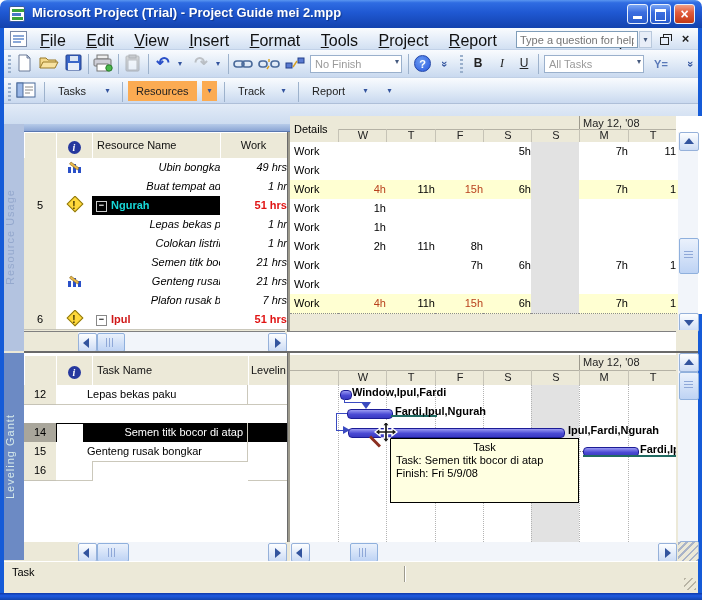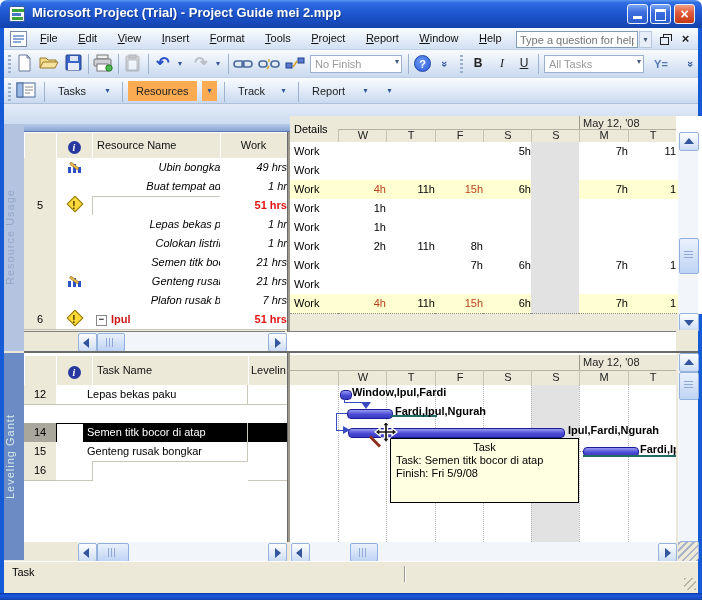--- a/index.html
+++ b/index.html
@@ -18,21 +18,21 @@
     background:linear-gradient(180deg,#7aa6f4,#3c6ee0 40%,#2a5ccc);}
   #btn-close{background:linear-gradient(180deg,#f0a088,#e25d3d 40%,#c33914);font-weight:bold;font-size:14px;line-height:18px;}
   .min-glyph{display:inline-block;width:9px;height:3px;background:#fff;margin-top:11px;}
   .max-glyph{display:inline-block;width:9px;height:8px;border:1px solid #fff;border-top:3px solid #fff;margin-top:4px;background:transparent;}
   #app-icon{left:9px;top:6px;width:16px;height:16px;background:#fff;border:1px solid #3a5a9a;border-radius:2px;}
   #app-icon i{position:absolute;left:2px;height:3px;background:#3aa43a;}
 
   
   #menubar{left:4px;top:28px;width:694px;height:22px;background:linear-gradient(180deg,#fafcfe,#e6eef9 50%,#d2e0f2);
     border-bottom:1px solid #c2d2e8;}
-  .menu-item{display:inline-block;padding:4px 8px 0 8px;font-size:11px;color:#111;}
+  .menu-item{display:inline-block;padding:4px 8px 0 8px;font-size:16px;color:#111;}
   .menu-item::first-letter{text-decoration:underline;}
   #menu-doc-icon{left:6px;top:3px;width:17px;height:16px;background:#fff;border:1px solid #7a8aa8;}
   #menu-doc-icon i{position:absolute;left:2px;width:11px;height:2px;background:#8aa8d8;}
   #menu-items{left:28px;top:0;white-space:nowrap;}
   #help-box{left:512px;top:3px;width:122px;height:17px;border:1px solid #7f9db9;background:#fff;font-size:11px;color:#808080;
     padding:1px 3px;font-family:"Liberation Sans",sans-serif;}
   #help-caret{left:635px;top:3px;width:13px;height:17px;border:1px solid #b8c8dc;background:#e8eef8;color:#44597e;font-size:8px;text-align:center;line-height:16px;}
   #doc-restore{left:656px;top:6px;width:11px;height:10px;}
   #doc-restore .r1{position:absolute;left:3px;top:0;width:7px;height:6px;border:1px solid #222;border-bottom-width:0;}
   #doc-restore .r2{position:absolute;left:0;top:3px;width:7px;height:6px;border:1px solid #222;background:#e6eef9;}
@@ -91,21 +91,21 @@
   .workred{color:#e01414;font-weight:bold;}
   .minus{display:inline-block;width:9px;height:9px;border:1px solid #888;background:#fff;color:#000;font-size:9px;line-height:7px;
     text-align:center;vertical-align:1px;margin-right:4px;font-style:normal;}
   .sel-black .minus{background:#000;color:#fff;border-color:#ccc;}
   .info-i{display:inline-block;width:13px;height:13px;border-radius:7px;background:#26389e;color:#fff;
     font-family:"Liberation Serif",serif;font-style:italic;font-weight:bold;font-size:10px;line-height:13px;vertical-align:-2px;}
   .dia-wrap{position:relative;display:inline-block;width:16px;height:16px;vertical-align:-3px;}
   .dia{position:absolute;left:3px;top:2px;width:10px;height:10px;background:#ffd83a;border:1px solid #8a7410;transform:rotate(45deg);}
   .bang{position:absolute;left:0;top:1px;width:16px;text-align:center;font-weight:bold;font-size:10px;color:#3a2f00;font-style:normal;}
   .pressed{background:#a9a69b !important;}
-  .selname{background:#000 !important;color:#fff;font-style:normal;}
+  .selname{background:#000 !important;color:#fff;font-style:normal;text-align:right;}
 
   
   #tp-tl{left:290px;top:116px;width:454px;height:198px;background:#fff;overflow:hidden;}
   .tl-head{position:absolute;left:0;top:0;width:386px;background:#ece9d8;border-bottom:1px solid #808080;}
   #tp-tl .tl-head{height:26px;}
   .dh{position:absolute;width:48px;text-align:center;font-size:11px;color:#222;border-left:1px solid #c6c3b6;}
   .tierline{position:absolute;left:48px;right:0;border-top:1px solid #b5b2a5;}
   .weeksep{position:absolute;left:289px;top:0;border-left:1px solid #9d9a8d;}
   .weeklabel{position:absolute;left:293px;top:1px;font-size:11px;color:#222;white-space:nowrap;}
   .trow{position:absolute;left:0;width:386px;height:19px;}
@@ -328,20 +328,21 @@
     </div>
     <div class="ltrow" style="top:45px;">
       <span class="lc lt-num"></span>
       <span class="lc lt-ind"></span>
       <span class="lc lt-name asg">Buat tempat ad.</span>
       <span class="lc lt-work asg">1 hr</span>
     </div>
     <div class="ltrow" style="top:64px;">
       <span class="lc lt-num">5</span>
       <span class="lc lt-ind"><span class="dia-wrap"><span class="dia"></span><span class="bang">!</span></span></span>
+      <span class="lc lt-name resname sel-black"><span class="minus">−</span><span>Ngurah</span></span>
       <span class="lc lt-work workred">51 hrs</span>
     </div>
     <div class="ltrow" style="top:83px;">
       <span class="lc lt-num"></span>
       <span class="lc lt-ind"></span>
       <span class="lc lt-name asg">Lepas bekas p.</span>
       <span class="lc lt-work asg">1 hr</span>
     </div>
     <div class="ltrow" style="top:102px;">
       <span class="lc lt-num"></span>

